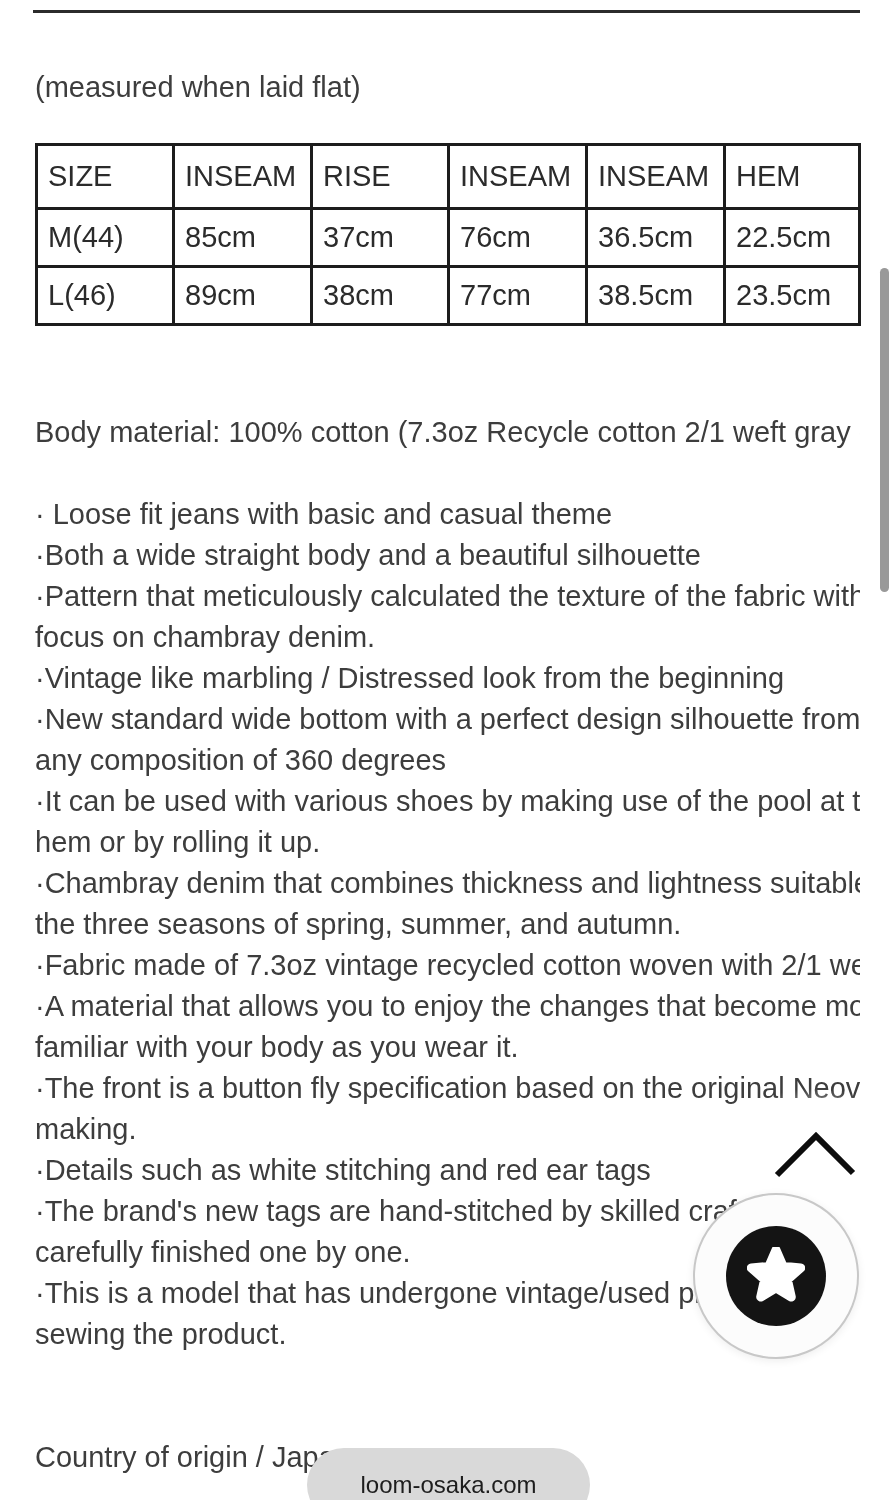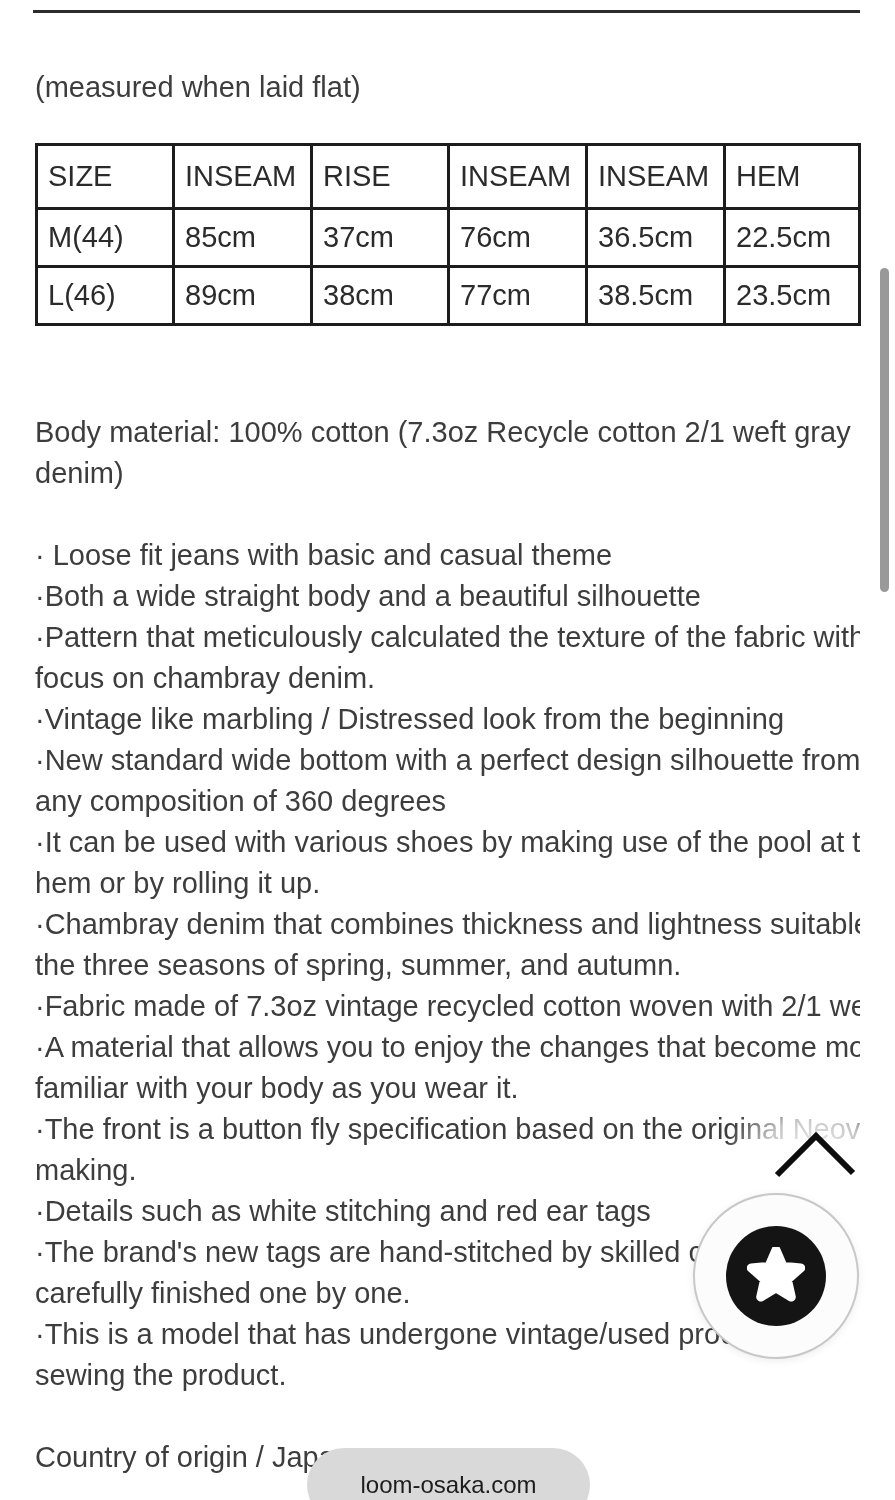--- a/index.html
+++ b/index.html
@@ -186,21 +186,20 @@
           <td>38cm</td>
           <td>77cm</td>
           <td>38.5cm</td>
           <td>23.5cm</td>
         </tr>
       </tbody>
   </table>
 
   <div class="description">
       <div class="line">Body material: 100% cotton (7.3oz Recycle cotton 2/1 weft gray old</div>
-      <div class="line">denim)</div>
       <div class="line"></div>
       <div class="line">· Loose fit jeans with basic and casual theme</div>
       <div class="line">·Both a wide straight body and a beautiful silhouette</div>
       <div class="line">·Pattern that meticulously calculated the texture of the fabric with a</div>
       <div class="line">focus on chambray denim.</div>
       <div class="line">·Vintage like marbling / Distressed look from the beginning</div>
       <div class="line">·New standard wide bottom with a perfect design silhouette from</div>
       <div class="line">any composition of 360 degrees</div>
       <div class="line">·It can be used with various shoes by making use of the pool at the</div>
       <div class="line">hem or by rolling it up.</div>

